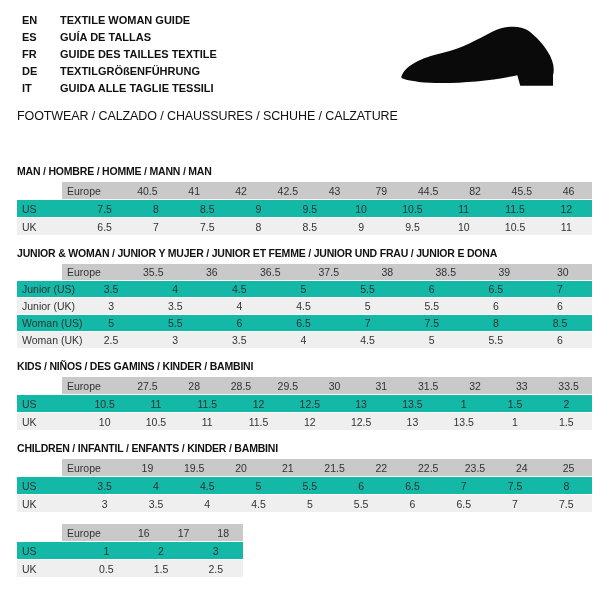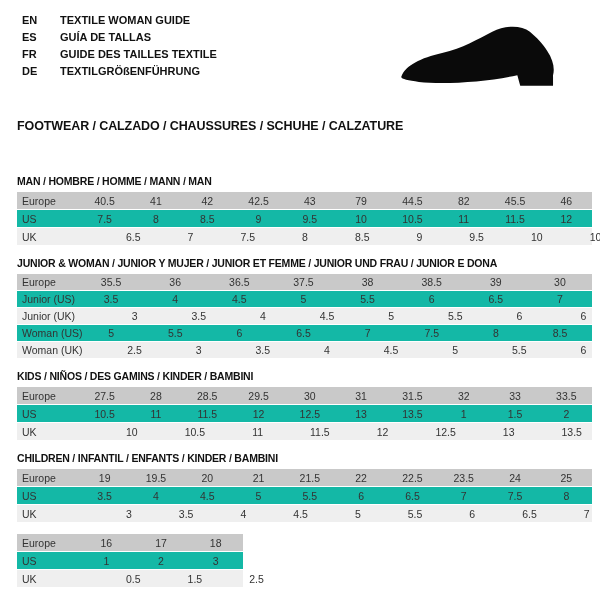--- a/index.html
+++ b/index.html
@@ -15,36 +15,36 @@
     font-family:"Liberation Sans",sans-serif;color:var(--txt);
   }
   .page{width:600px;height:600px;padding:12px 8px 0 17px;}
   
   .top{display:flex;justify-content:space-between;align-items:flex-start;}
   .langs{font-weight:bold;font-size:11px;line-height:17px;color:var(--title-txt);margin-left:5px;}
   .lang-row{display:flex;}
   .lang-code{width:38px;flex:0 0 38px;}
   .shoe{margin:12px 14px 0 0;line-height:0;}
   .category-title{
-    font-weight:bold;font-size:12.5px;line-height:14px;margin-top:13px;
+    font-weight:normal;font-size:12.5px;line-height:14px;margin-top:3px;
     letter-spacing:-0.1px;color:var(--title-txt);
   }
   
   .tables{margin-top:42px;}
   .tsec + .tsec{margin-top:12px;}
   .ttitle{
     font-weight:bold;font-size:10.5px;line-height:13px;margin-bottom:4px;
     letter-spacing:-0.2px;color:var(--title-txt);white-space:nowrap;
   }
   .stable{display:flex;flex-direction:column;gap:1px;width:100%;}
   .stable.narrow{width:226px;}
   .trow{display:flex;align-items:center;height:17px;font-size:10.5px;color:var(--txt);}
   .tsec.compact .trow{height:16px;}
-  .trow.head{background:var(--head-bg);}
-  .trow.even{background:var(--alt-bg);gap:47px;}
+  .trow.head{background:var(--head-bg);margin-left:45px;}
+  .trow.even{background:var(--alt-bg);}
   .trow.odd{background:#14b8a6;}
   .rlabel{flex:0 0 62px;width:62px;padding-left:5px;text-align:left;white-space:nowrap;}
   .cell{flex:1;text-align:center;}
 </style>
 </head>
 <body>
 
 <div class="page">
   <div class="top">
     <div class="langs">
@@ -56,20 +56,24 @@
           <span class="lang-code">ES</span>
           <span class="lang-label">GUÍA DE TALLAS</span>
         </div>
         <div class="lang-row">
           <span class="lang-code">FR</span>
           <span class="lang-label">GUIDE DES TAILLES TEXTILE</span>
         </div>
         <div class="lang-row">
           <span class="lang-code">DE</span>
           <span class="lang-label">TEXTILGRÖßENFÜHRUNG</span>
+        </div>
+        <div class="lang-row">
+          <span class="lang-code">IT</span>
+          <span class="lang-label">GUIDA ALLE TAGLIE TESSILI</span>
         </div>
       </div>
     <div class="shoe">
       <svg width="185" height="82" viewBox="0 0 190 85" xmlns="http://www.w3.org/2000/svg">
         <path fill="#0a0a0a" d="M 8 54
           C 12 43 28 35 50 30
           C 72 25 86 16 102 8
           C 116 1 132 1 141 8
           C 148 14 155 21 159 28
           C 165 37 167 46 165 53

